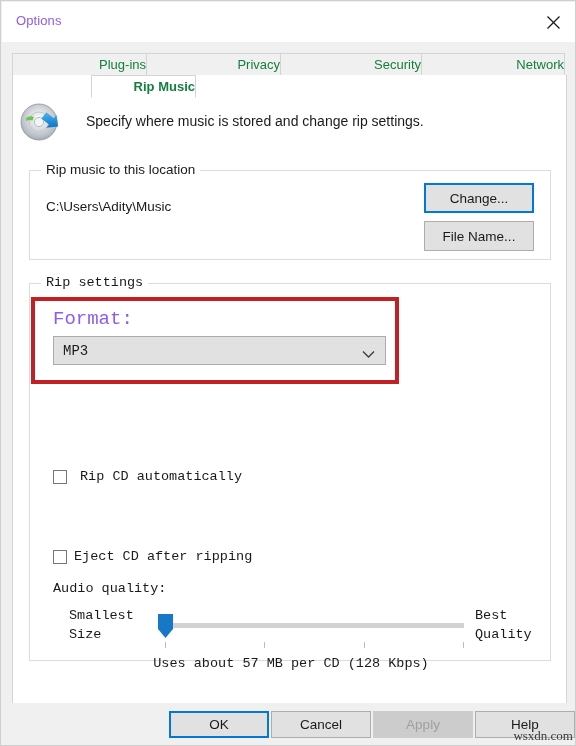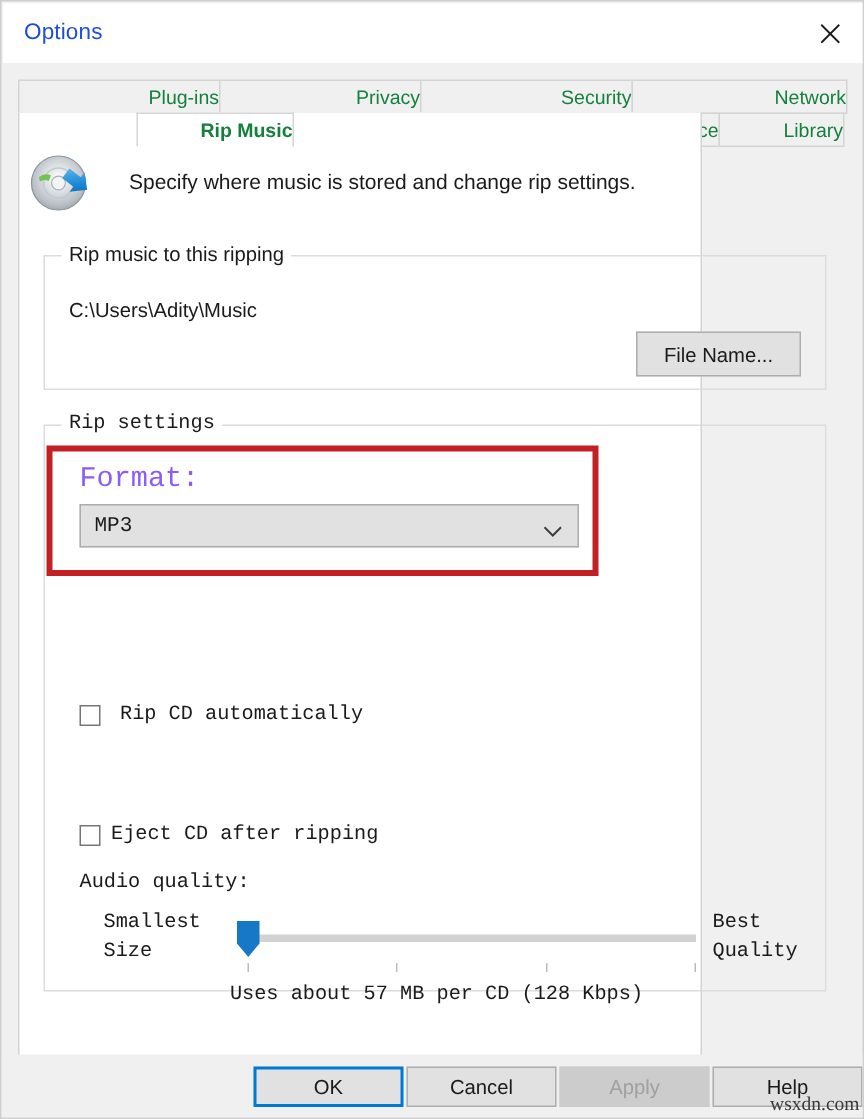--- a/index.html
+++ b/index.html
@@ -19,21 +19,21 @@
   }
   
   #titlebar {
     position: absolute; left: 1px; top: 1px;
     width: 574px; height: 40px;
     background: #ffffff;
     border-bottom: 1px solid #ffffff;
   }
   #title-text {
     position: absolute; left: 14px; top: 11px;
-    font-size: 15px; color: #1d4ed8;
+    font-size: 13px; color: #8b5cf6;
     letter-spacing: .1px;
   }
   #close-btn {
     position: absolute; right: 0px; top: 0px;
     width: 46px; height: 40px;
     display: flex; align-items: center; justify-content: center;
     cursor: pointer;
   }
   #close-btn svg { display: block; }
   
@@ -68,21 +68,21 @@
   
   .t-player { width: 80px; }
   .t-ripmusic { width: 105px; }
   .t-devices { width: 100px; }
   .t-burn { width: 82px; }
   .t-performance { width: 105px; }
   .t-library { width: 84px; }
   
   #panel {
     position: absolute; left: 11px; top: 74px;
-    width: 456px; height: 630px;
+    width: 555px; height: 630px;
     background: #ffffff;
     border: 1px solid #d4d4d4;
     border-top: none;
   }
   #panel-inner { position: absolute; left: 0; top: 0; right: 0; bottom: 0; }
   
   #desc-row { position: absolute; left: 5px; top: 26px; width: 540px; height: 50px; }
   #disc-icon { position: absolute; left: 0px; top: 0px; width: 46px; height: 46px; }
   #desc-text {
     position: absolute; left: 68px; top: 12px;
@@ -284,22 +284,25 @@
             <circle cx="21" cy="21" r="10" fill="none" stroke="#c3c9cf" stroke-width="1"></circle>
             <circle cx="21" cy="21" r="4.6" fill="#f2f4f6" stroke="#a8afb6" stroke-width="0.8"></circle>
             <path d="M8 17 q4 -3 8 -1 l-1.5 3.6 q-3.2 -1.4 -6 0.4 z" fill="#6cc24a" opacity="0.95"></path>
             <path d="M24 16 l9.5 0 0 -4.2 8.5 8.2 -8.5 8.2 0 -4.2 -9.5 0 z" fill="url(#arrg)" transform="rotate(38 33 20)"></path>
           </svg>
         </span>
         <div id="desc-text">Specify where music is stored and change rip settings.</div>
       </div>
 
       <div class="groupbox" id="gb-location">
-        <span class="group-title">Rip music to this ripping</span>
+        <span class="group-title">Rip music to this location</span>
         <div id="path-text">C:\Users\Adity\Music</div>
+        <div class="dlg-btn default" id="btn-change">
+          <span>Change...</span>
+        </div>
         <div class="dlg-btn" id="btn-filename">
           <span>File Name...</span>
         </div>
       </div>
 
       <div class="groupbox" id="gb-ripsettings">
         <span class="group-title">Rip settings</span>
 
         <div id="format-label">Format:</div>
 

